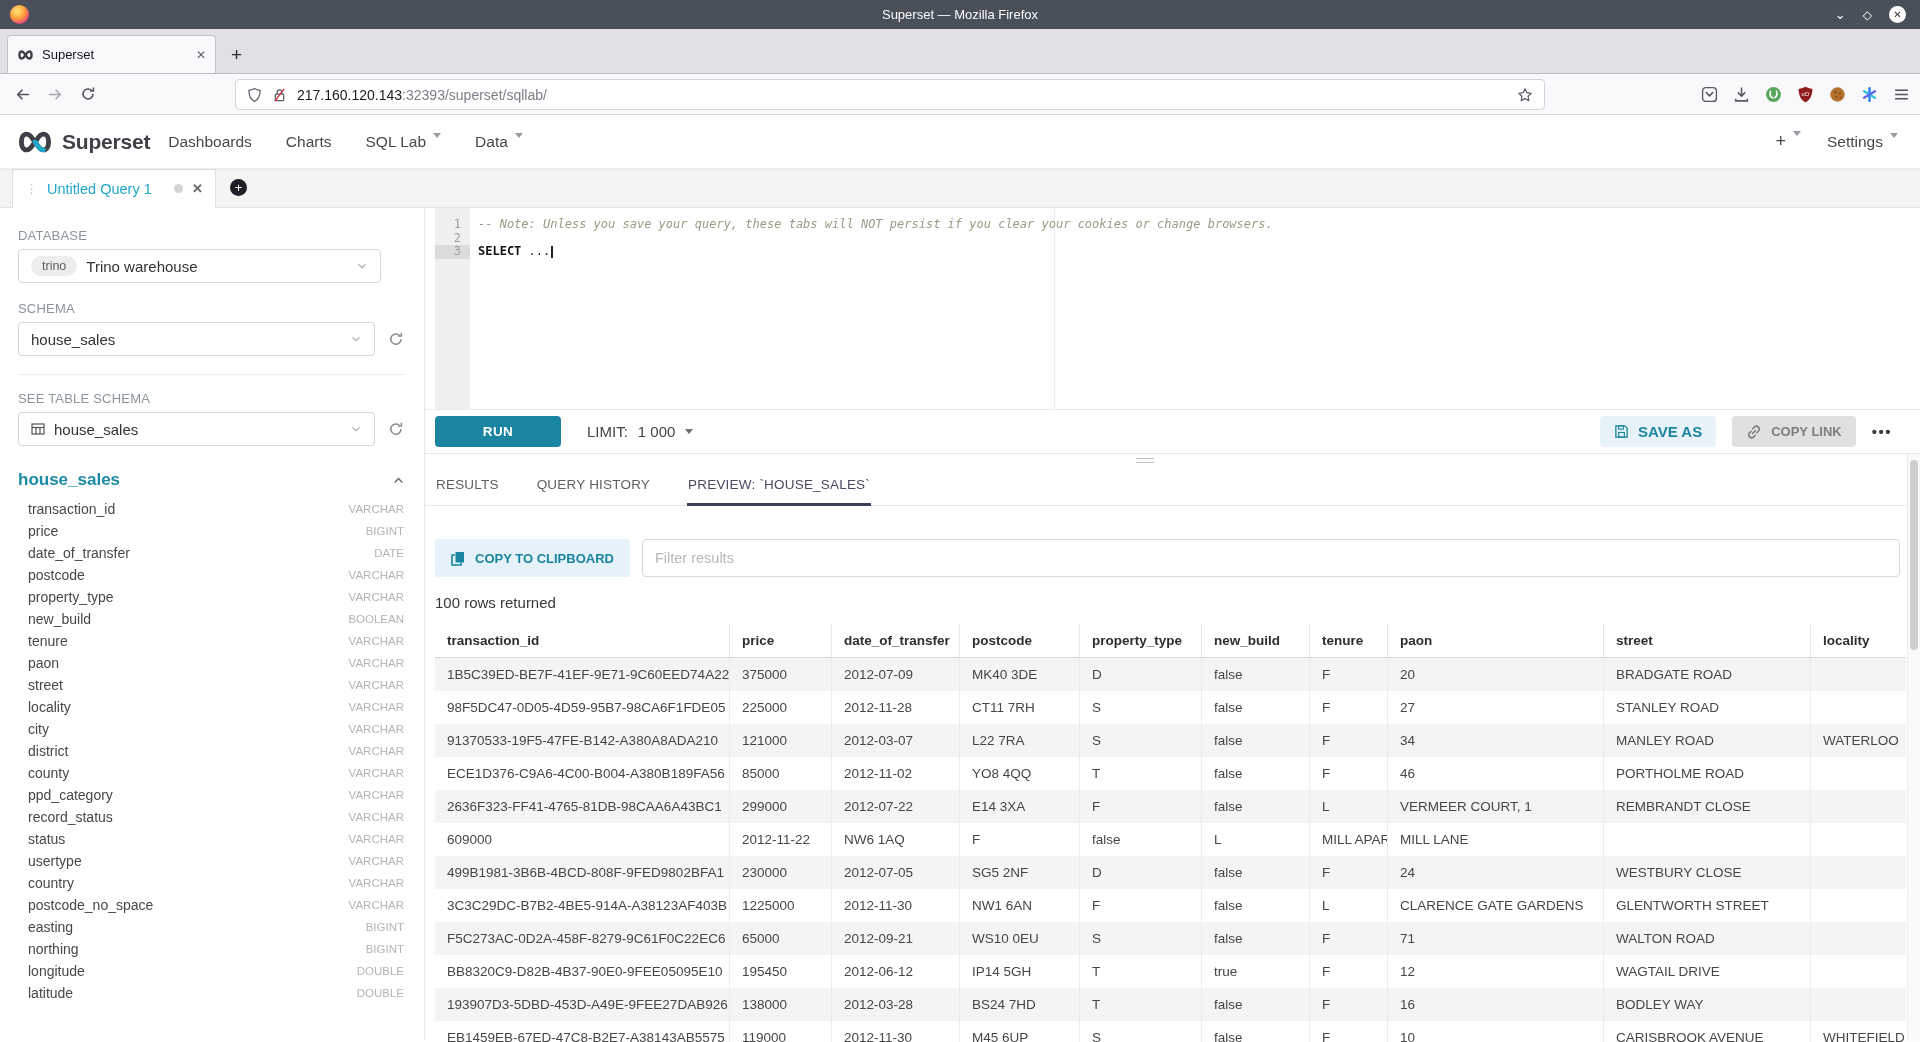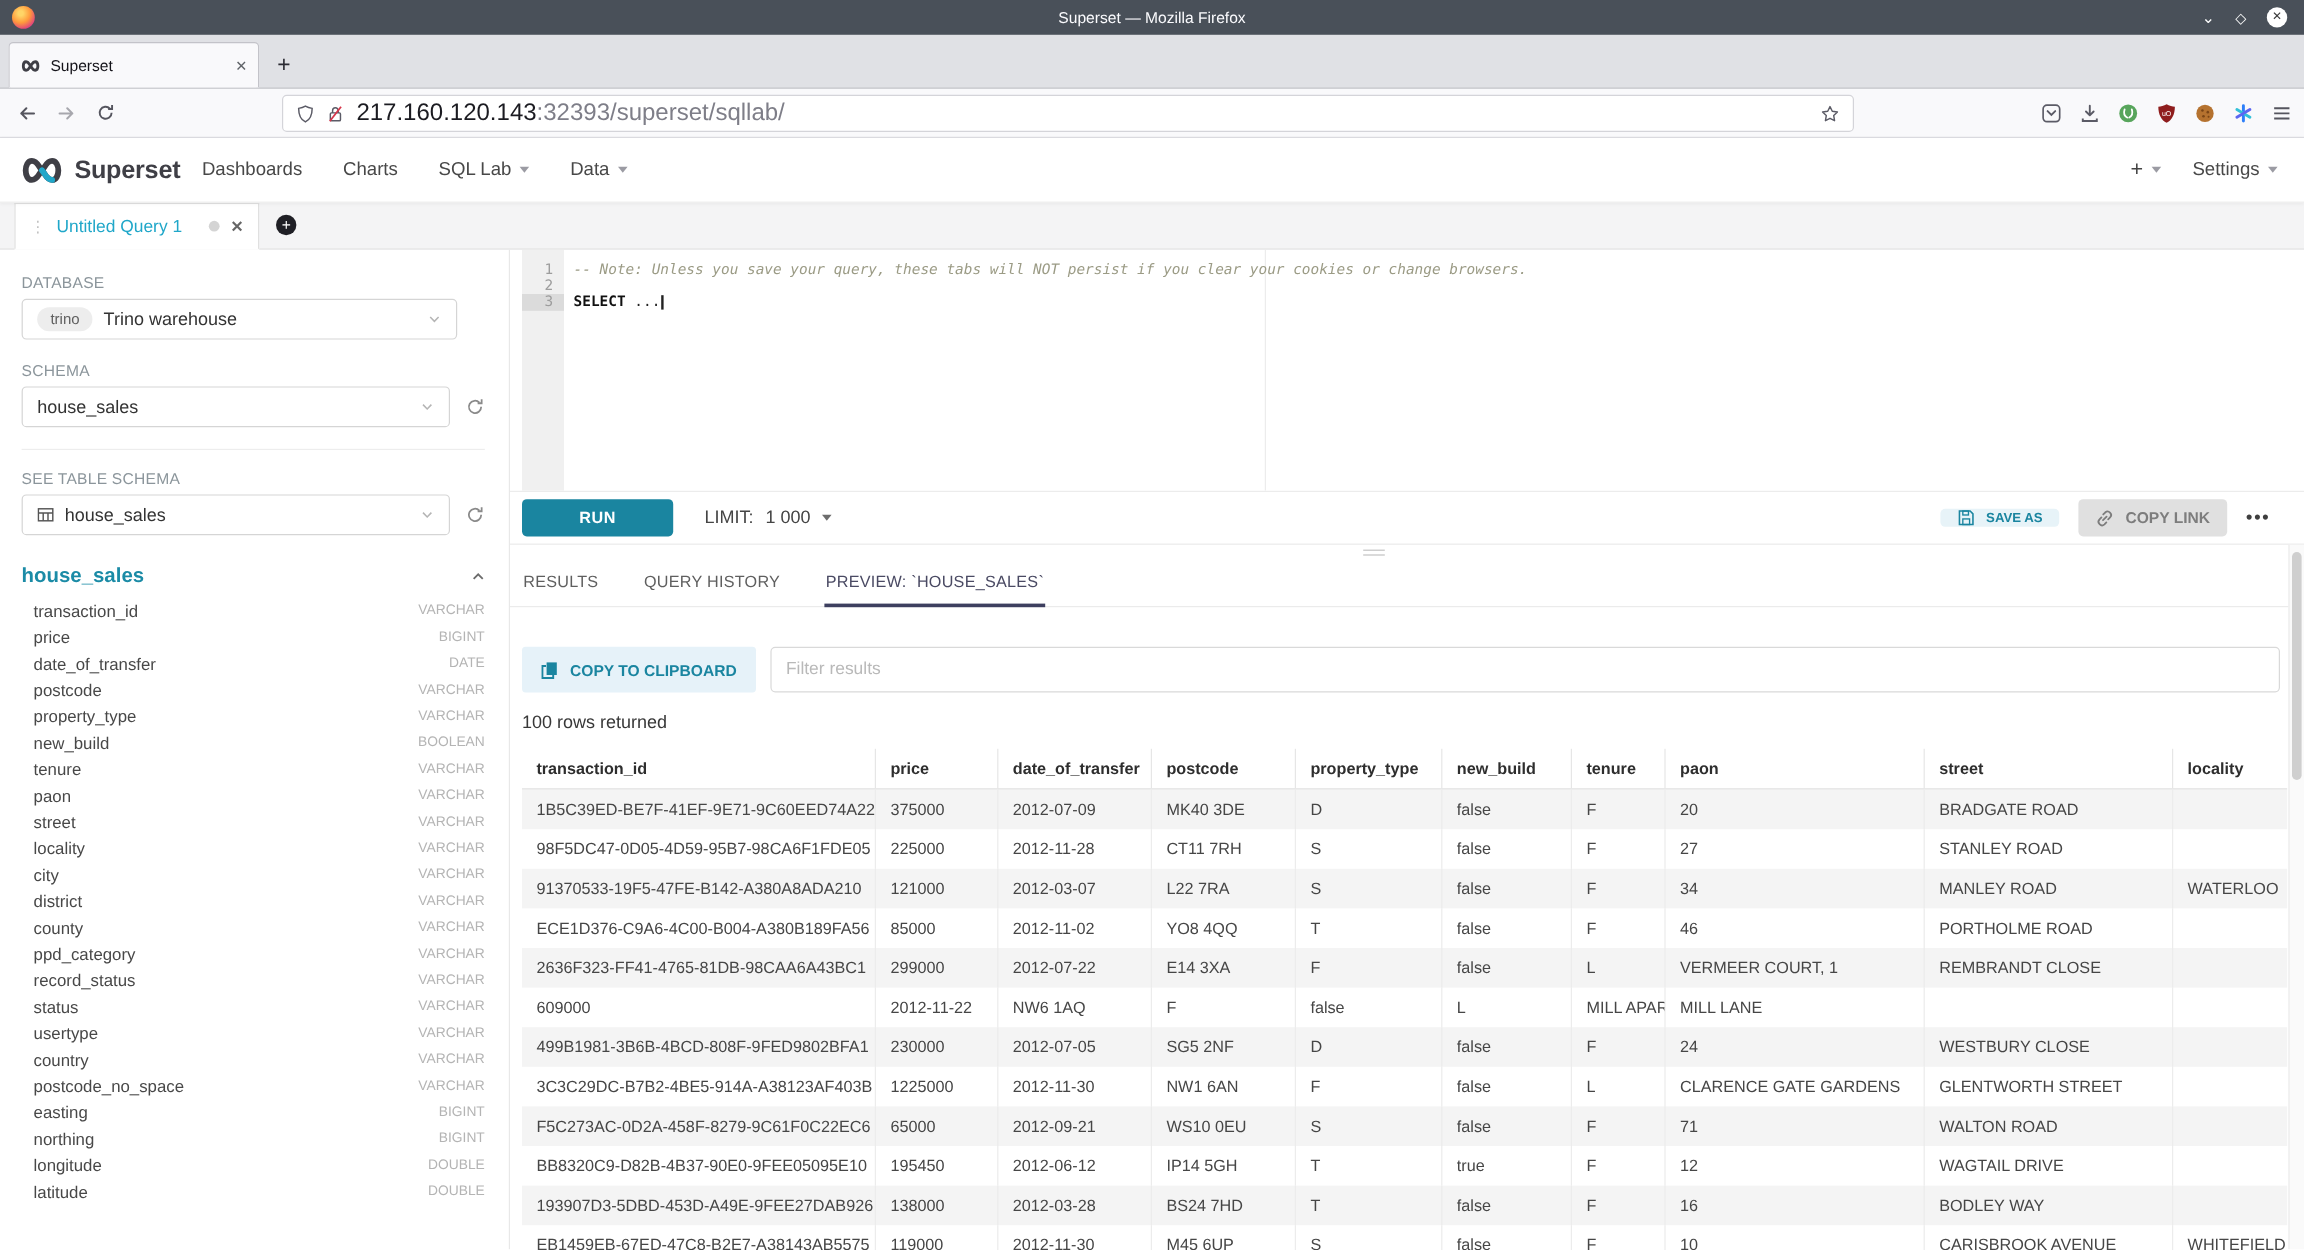--- a/index.html
+++ b/index.html
@@ -18,30 +18,30 @@
 
   .tabstrip{height:45px;background:#e0e1e5;border-bottom:1px solid #bdbec4;display:flex;align-items:flex-end;box-sizing:border-box;}
   .btab{margin-left:7px;width:209px;height:38px;background:#f9f9fb;border:1px solid #c3c3c9;border-bottom:none;border-radius:4px 4px 0 0;display:flex;align-items:center;padding:0 9px;gap:8px;box-sizing:border-box;}
   .btab-title{flex:1;font-size:13px;color:#15141a;}
   .btab-close{color:#5f6368;font-size:12px;}
   .newtab{margin-left:15px;margin-bottom:9px;font-size:19px;color:#2b2b33;line-height:1;}
 
   .btoolbar{height:41px;background:#f9f9fb;border-bottom:1px solid #dcdce1;display:flex;align-items:center;position:relative;box-sizing:border-box;}
   .navbtns{display:flex;gap:16px;margin-left:14px;align-items:center;}
   .urlbar{position:absolute;left:235px;width:1310px;top:5px;height:31px;background:#fff;border:1px solid #d4d4d9;border-radius:4px;display:flex;align-items:center;padding:0 11px;gap:10px;box-sizing:border-box;}
-  .url-text{flex:1;font-size:20px;color:#1b1b21;white-space:nowrap;}
+  .url-text{flex:1;font-size:14px;color:#1b1b21;white-space:nowrap;}
   .url-rest{color:#7e7e88;}
   .tb-icons{position:absolute;right:10px;display:flex;gap:15px;align-items:center;}
 
   
   .snavbar{height:54px;background:#fff;border-bottom:1px solid #ececec;box-shadow:0 1px 3px rgba(0,0,0,.05);display:flex;align-items:center;position:relative;z-index:3;box-sizing:border-box;}
   .brand{display:flex;align-items:center;gap:8px;margin-left:16px;}
   .brand-name{font-size:21px;font-weight:bold;color:#3f3f46;letter-spacing:-.2px;}
   .nav-items{display:flex;gap:34px;margin-left:18px;font-size:15.5px;color:#484848;}
-  .nav-item{display:flex;align-items:center;gap:7px;}
+  .nav-item{display:flex;gap:7px;}
   .caret{width:0;height:0;border-left:4.5px solid transparent;border-right:4.5px solid transparent;border-top:5px solid #9b9ba3;}
   .nav-right{position:absolute;right:22px;display:flex;gap:26px;align-items:center;font-size:15.5px;color:#484848;}
   .plusmark{font-size:18px;color:#444;}
 
   
   .qtabrow{height:39px;background:#f4f4f5;border-bottom:1px solid #e3e3e3;display:flex;align-items:flex-end;position:relative;z-index:2;box-sizing:border-box;}
   .qtab{margin-left:12px;height:39px;background:#fff;border:1px solid #e0e0e0;border-bottom:1px solid #fff;margin-bottom:-1px;display:flex;align-items:center;padding:0 12px;gap:9px;width:204px;box-sizing:border-box;}
   .qtab-handle{color:#c2c2c2;font-size:13px;}
   .qtab-label{color:#20a7c9;font-size:14.5px;flex:1;white-space:nowrap;}
   .qtab-dot{width:9px;height:9px;border-radius:50%;background:#d4d4d4;}
@@ -74,21 +74,21 @@
   .lines{position:absolute;left:53px;top:10px;right:0;font:12px/13.5px "DejaVu Sans Mono",monospace;color:#222;white-space:pre;}
   .cmt{color:#9b9b85;font-style:italic;}
   .kw{font-weight:bold;color:#111;}
   .cursor{display:inline-block;width:1.5px;height:12px;background:#222;vertical-align:text-bottom;margin-left:1px;}
 
   .runrow{position:absolute;top:201px;left:0;right:0;height:45px;border-top:1px solid #ececec;border-bottom:1px solid #e8e8e8;display:flex;align-items:center;box-sizing:border-box;background:#fff;}
   .run-btn{margin-left:10px;width:126px;height:31px;background:#1a85a0;color:#fff;border:none;border-radius:4px;font-size:13.5px;font-weight:bold;letter-spacing:.4px;display:flex;align-items:center;justify-content:center;font-family:inherit;}
   .limit{margin-left:26px;display:flex;align-items:center;gap:10px;font-size:15px;color:#454545;}
   .limit .caret{border-top-color:#6d6d6d;}
   .right-actions{margin-left:auto;margin-right:28px;display:flex;align-items:center;gap:16px;}
-  .saveas{height:15px;background:#e7f3f8;border-radius:4px;color:#1a85a0;font-weight:bold;font-size:11px;display:flex;align-items:center;gap:9px;padding:0 14px;border:none;font-family:inherit;}
+  .saveas{height:31px;background:#e7f3f8;border-radius:4px;color:#1a85a0;font-weight:bold;font-size:15px;display:flex;align-items:center;gap:9px;padding:0 14px;border:none;font-family:inherit;}
   .copylink{height:31px;background:#e0e0e0;border-radius:4px;color:#7d7d7d;font-weight:bold;font-size:13px;display:flex;align-items:center;gap:9px;padding:0 14px;border:none;font-family:inherit;}
   .more{color:#3f3f3f;font-size:15px;letter-spacing:1.5px;font-weight:bold;}
 
   
   .south{position:absolute;top:246px;left:0;right:0;bottom:0;background:#fff;}
   .grip{position:absolute;top:4px;left:711px;width:18px;height:5px;border-top:1.6px solid #c2c2c2;border-bottom:1.6px solid #c2c2c2;box-sizing:border-box;}
   .stabs{margin-top:17px;padding-left:10px;display:flex;gap:36px;border-bottom:1px solid #ebebeb;}
   .stab{font-size:13.5px;color:#5f5f5f;padding:6px 1px 11px;border-bottom:3px solid transparent;margin-bottom:-1px;letter-spacing:.2px;}
   .stab.active{color:#4a4a63;border-bottom-color:#3d3f5f;}
   .controls{margin-top:15px;display:flex;padding:18px 20px 0 10px;gap:12px;}

